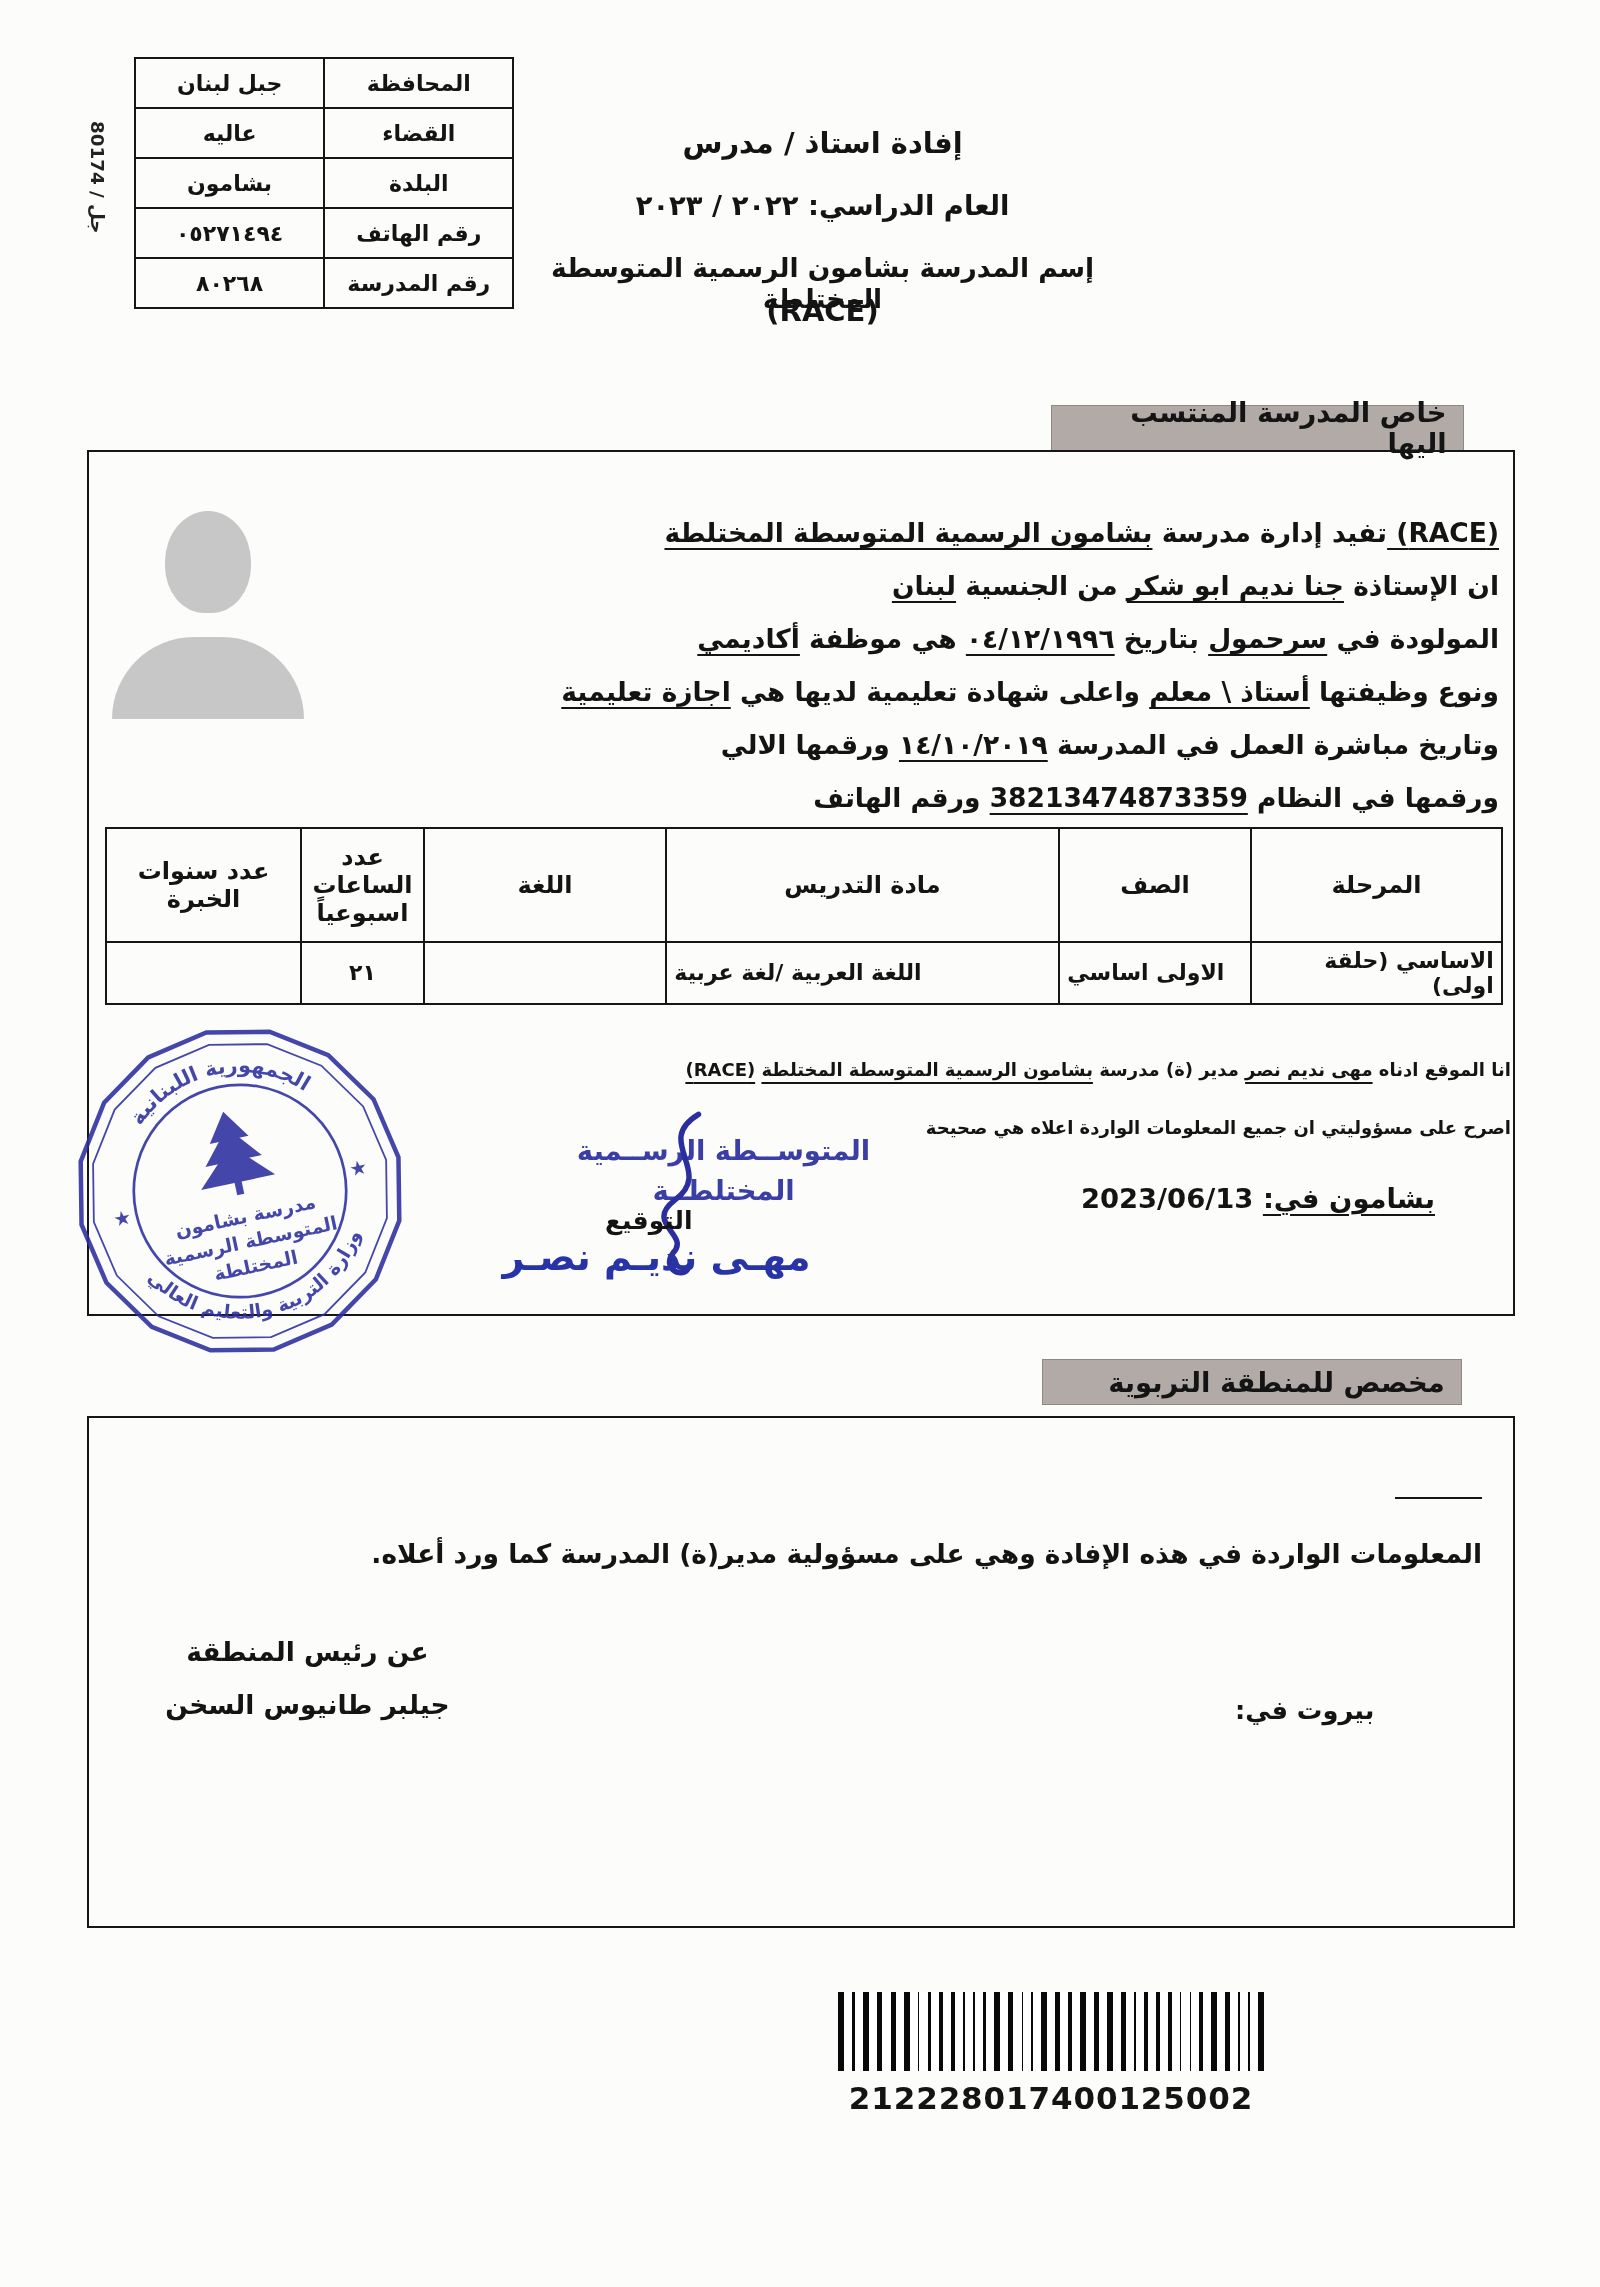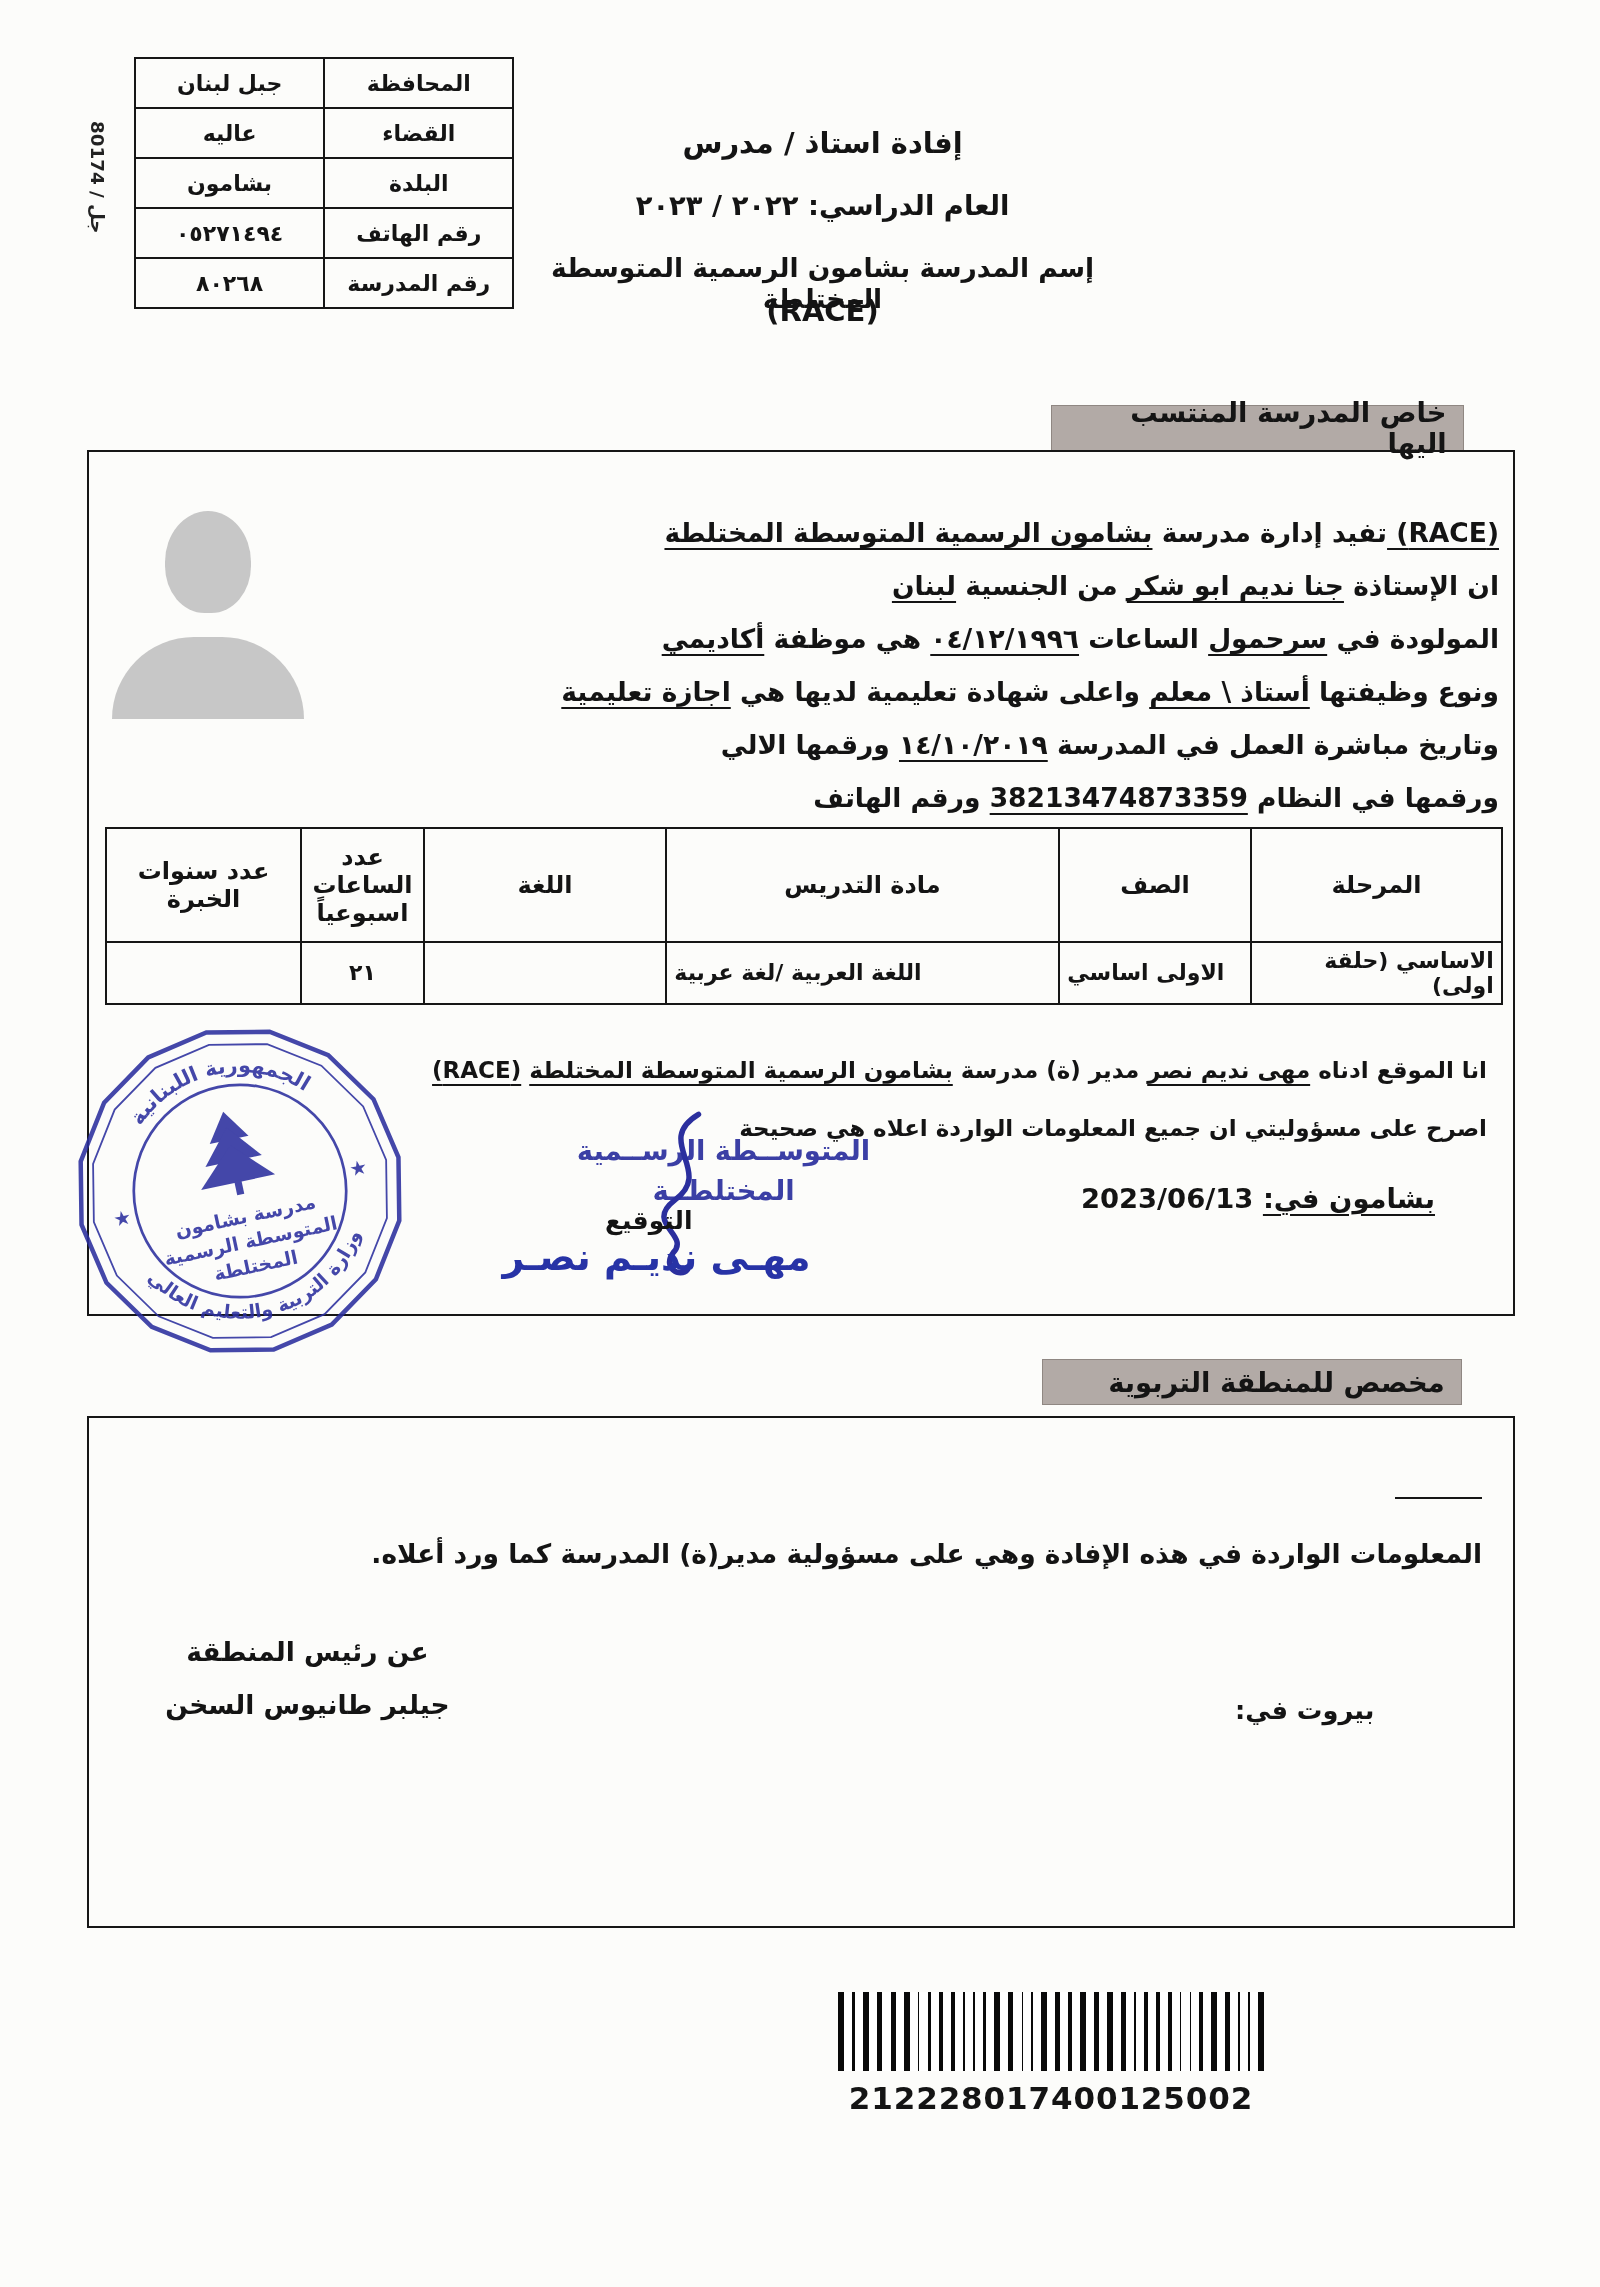--- a/index.html
+++ b/index.html
@@ -38,21 +38,21 @@
   .box{position:absolute;border:2.7px solid #161616;background:transparent;}
 
   
   .photo{position:absolute;left:108px;top:498px;width:199px;height:221px;overflow:hidden;}
   .photo .head{position:absolute;left:50%;transform:translateX(-50%);top:12.8px;width:86px;height:102px;
     border-radius:50% 50% 46% 46%;background:#c7c7c7;}
   .photo .shoulders{position:absolute;bottom:0;left:50%;transform:translateX(-50%);width:192px;height:82px;
     border-radius:91px 91px 0 0;background:#c7c7c7;}
 
   .line{position:absolute;right:102px;font-size:26.5px;line-height:42px;}
-  .dline{position:absolute;right:114px;font-size:23px;line-height:42px;text-align:center;}
+  .dline{position:absolute;right:90px;font-size:18px;line-height:42px;text-align:center;}
 
   
   table.sched{position:absolute;left:105px;top:827px;width:1396px;border-collapse:collapse;direction:rtl;table-layout:fixed;}
   table.sched th,table.sched td{border:2.7px solid #161616;font-weight:bold;padding:1.8px 7.3px;}
   table.sched th{height:108px;font-size:24px;text-align:center;}
   table.sched td{height:57px;font-size:22px;}
   td.a-right{text-align:right;}
   td.a-left{text-align:left;}
   td.a-center{text-align:center;}
   .stamp-text{position:absolute;left:504px;top:1131px;width:439px;text-align:center;direction:rtl;
@@ -119,21 +119,21 @@
   <div class="band" style="left:1051px;top:405px;width:413px;">خاص المدرسة المنتسب اليها</div>
   <div class="box" style="left:87px;top:450px;width:1424px;height:862px;"></div>
 
   <div class="photo">
     <div class="head"></div>
     <div class="shoulders"></div>
   </div>
 
   <div class="ar line" style="top:512px"><span class="u">(RACE) </span><span>تفيد إدارة مدرسة </span><span class="u">بشامون الرسمية المتوسطة المختلطة</span></div>
   <div class="ar line" style="top:565px"><span>ان الإستاذة </span><span class="u">جنا نديم ابو شكر</span><span> من الجنسية </span><span class="u">لبنان</span></div>
-  <div class="ar line" style="top:618px"><span>المولودة في </span><span class="u">سرحمول</span><span> الساعات </span><span class="u">٠٤/١٢/١٩٩٦</span><span> هي موظفة </span><span class="u">أكاديمي</span></div>
+  <div class="ar line" style="top:618px"><span>المولودة في </span><span class="u">سرحمول</span><span> بتاريخ </span><span class="u">٠٤/١٢/١٩٩٦</span><span> هي موظفة </span><span class="u">أكاديمي</span></div>
   <div class="ar line" style="top:671px"><span>ونوع وظيفتها </span><span class="u">أستاذ \ معلم</span><span> واعلى شهادة تعليمية لديها هي </span><span class="u">اجازة تعليمية</span></div>
   <div class="ar line" style="top:724px"><span>وتاريخ مباشرة العمل في المدرسة </span><span class="u">١٤/١٠/٢٠١٩</span><span> ورقمها الالي</span></div>
   <div class="ar line" style="top:777px"><span>ورقمها في النظام </span><span class="u">38213474873359</span><span> ورقم الهاتف</span></div>
 
   <table class="sched">
     <colgroup>
         <col style="width:251px">
         <col style="width:192px">
         <col style="width:393px">
         <col style="width:242px">

